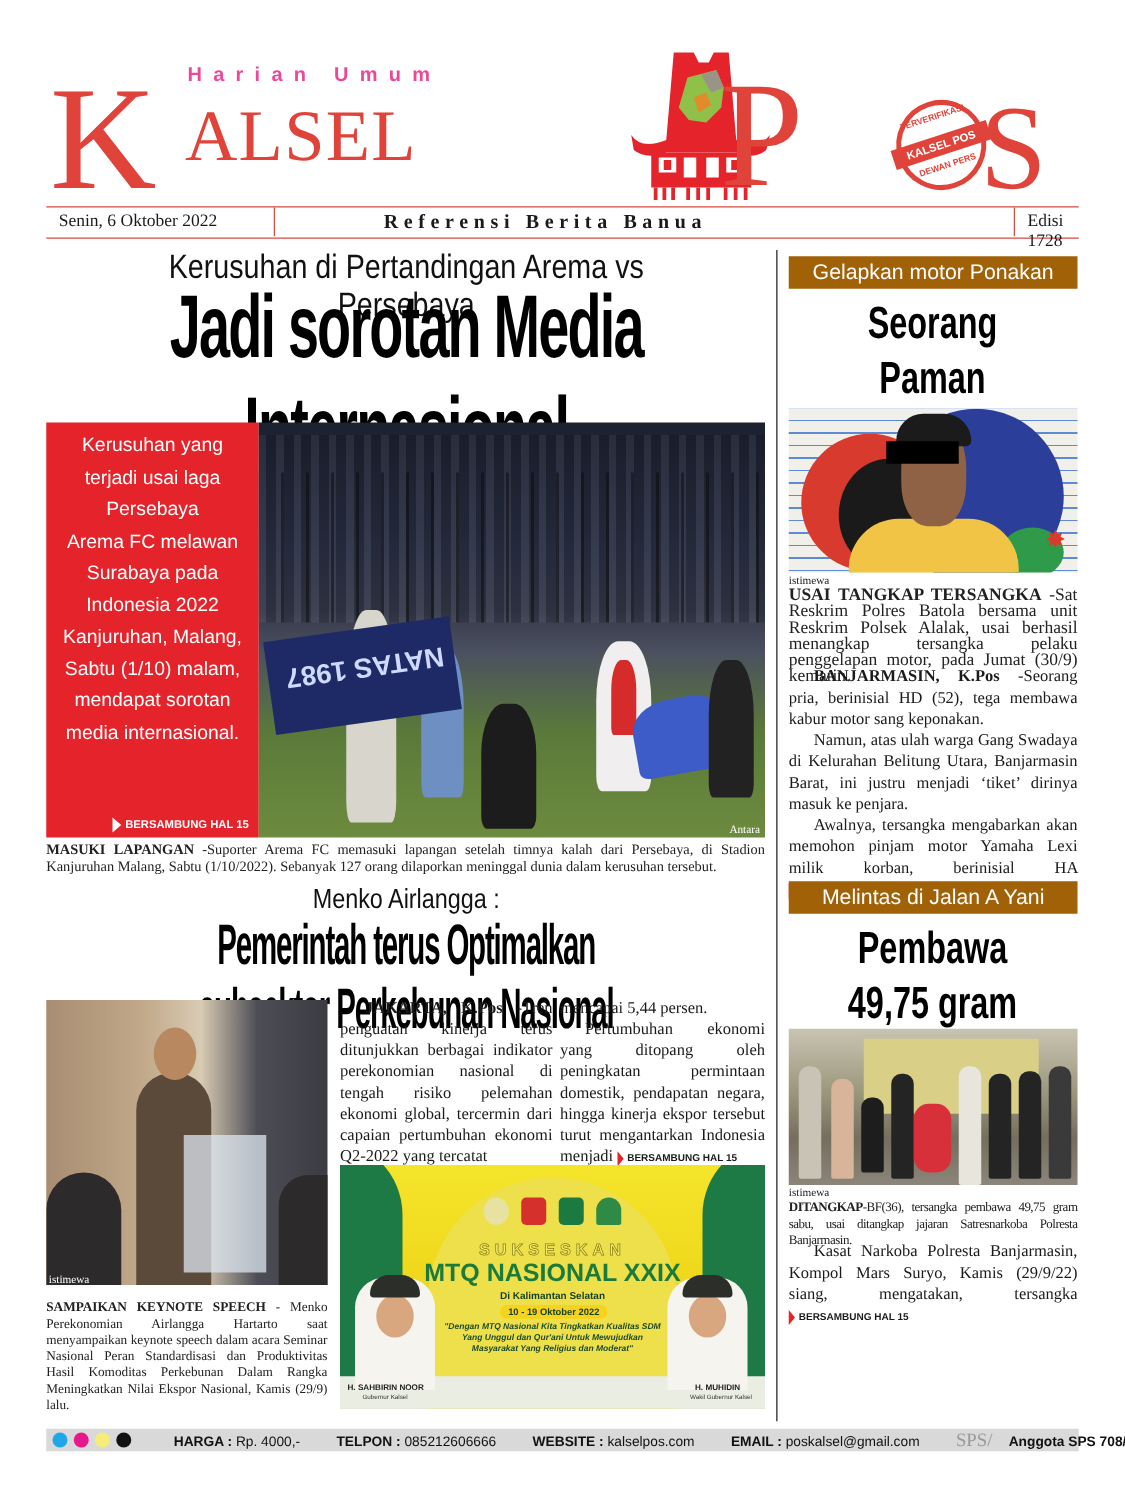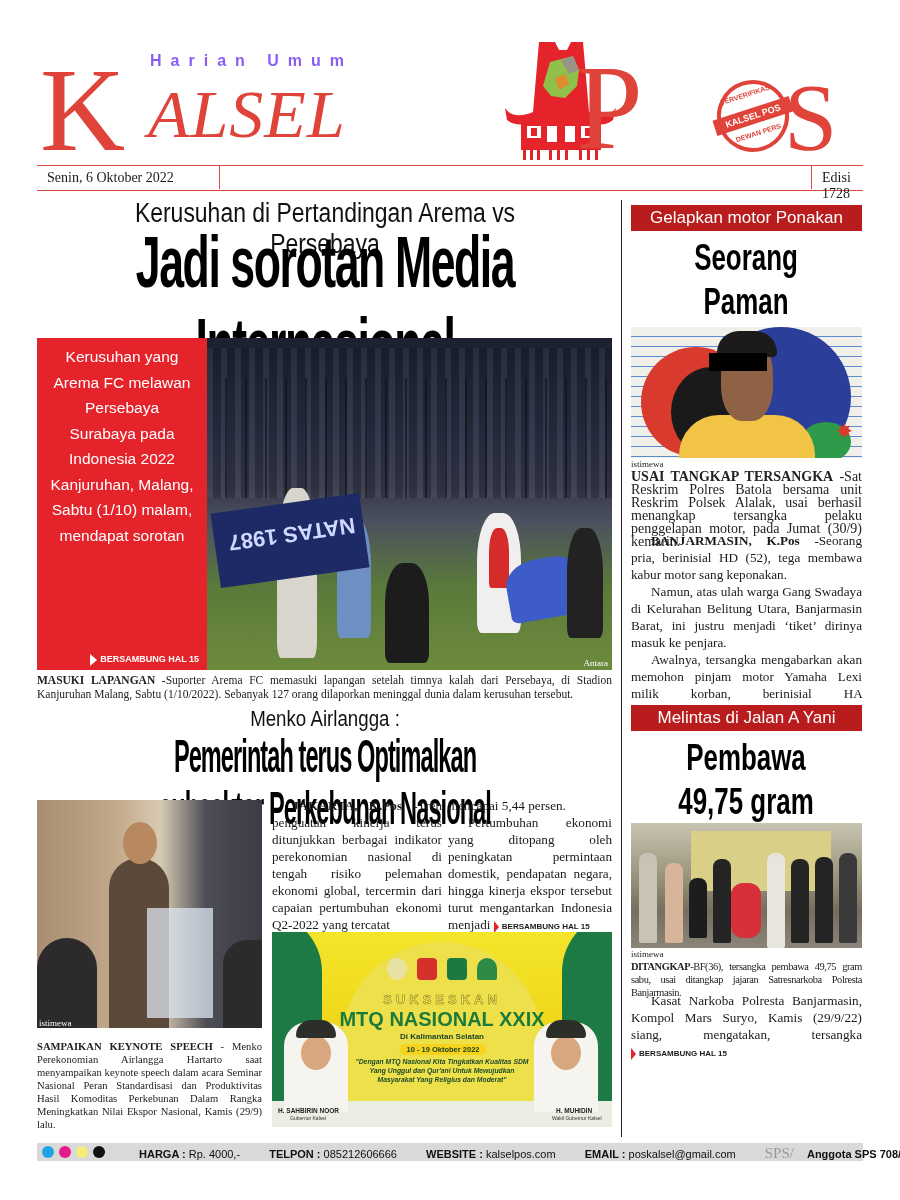--- a/index.html
+++ b/index.html
@@ -2,24 +2,24 @@
 <html><head>
 <meta charset="utf-8">
 <style>
   * { box-sizing: border-box; margin: 0; padding: 0; }
   body { width: 900px; height: 1200px; background: #ffffff; position: relative; overflow: hidden; font-family: "Liberation Serif", serif; color: #1a1a1a; }
   .abs { position: absolute; }
 
   
   .mast-big { color: #e0433a; font-family: "Liberation Serif", serif; line-height: 1; }
   .m-K { left: 40px; top: 52px; font-size: 118px; }
-  .m-ALSEL { left: 148px; top: 80px; font-size: 68px; letter-spacing: 1px; font-style: italic; }
+  .m-ALSEL { left: 148px; top: 80px; font-size: 58px; letter-spacing: 1px; }
   .m-P { left: 576px; top: 48px; font-size: 120px; }
   .m-S { left: 784px; top: 70px; font-size: 96px; }
-  .harian { left: 150px; top: 52px; font-family: "Liberation Sans", sans-serif; font-weight: bold; font-size: 16px; letter-spacing: 9px; color: #8b5cf6; }
+  .harian { left: 150px; top: 52px; font-family: "Liberation Sans", sans-serif; font-weight: bold; font-size: 16px; letter-spacing: 9px; color: #ec4899; }
   .stamp { left: 717px; top: 80px; width: 72px; height: 72px; border: 4px solid #e0433a; border-radius: 50%; transform: rotate(-18deg); }
   .stamp-band { position: absolute; left: -8px; top: 24px; width: 80px; height: 16px; background: #e0433a; color: #fff; font-family: "Liberation Sans", sans-serif; font-size: 9px; font-weight: bold; text-align: center; line-height: 16px; }
   .stamp-top { position: absolute; top: 6px; width: 100%; text-align: center; font-size: 7px; font-family: "Liberation Sans", sans-serif; font-weight: bold; color: #e0433a; }
   .stamp-bot { position: absolute; top: 46px; width: 100%; text-align: center; font-size: 7px; font-family: "Liberation Sans", sans-serif; font-weight: bold; color: #e0433a; }
 
   .datebar { left: 37px; top: 165px; width: 826px; height: 26px; border-top: 1.5px solid #d84a42; border-bottom: 1.5px solid #d84a42; }
   .datebar .date { position: absolute; left: 10px; top: 4px; font-size: 14px; }
   .datebar .sep1 { position: absolute; left: 182px; top: 0; height: 23px; border-left: 1.5px solid #d84a42; }
   .datebar .tagline { position: absolute; left: 270px; top: 3px; font-size: 16px; font-weight: bold; letter-spacing: 4.5px; }
   .datebar .sep2 { position: absolute; left: 774px; top: 0; height: 23px; border-left: 1.5px solid #d84a42; }
@@ -78,21 +78,21 @@
   .ad .t4 { position: absolute; left: 128px; top: 112px; width: 86px; height: 11px; background: #f6d31d; border-radius: 6px; text-align: center; font-family: "Liberation Sans", sans-serif; font-weight: bold; font-size: 7.5px; color: #153f22; line-height: 11px; }
   .ad .t5 { position: absolute; left: 80px; top: 125px; width: 180px; text-align: center; font-family: "Liberation Sans", sans-serif; font-weight: bold; font-style: italic; font-size: 6.8px; line-height: 9px; color: #1c4a2a; }
   .ad .person { position: absolute; width: 64px; height: 90px; top: 90px; background: #f5f4ef; border-radius: 24px 24px 0 0; }
   .ad .cap { position: absolute; width: 40px; height: 18px; top: 88px; background: #2c2f29; border-radius: 20px 20px 4px 4px; }
   .ad .face { position: absolute; width: 30px; height: 34px; top: 104px; background: #d9a77f; border-radius: 50%; }
   .ad .nm { position: absolute; top: 175px; font-family: "Liberation Sans", sans-serif; font-weight: bold; font-size: 6.5px; color: #222; }
   .ad .rl { position: absolute; top: 183px; font-family: "Liberation Sans", sans-serif; font-size: 5px; color: #333; }
   .ad .ground { position: absolute; left: 0; bottom: 0; width: 100%; height: 26px; background: #e9ede2; }
 
   
-  .tag-blue { background: #b91c1c; color: #fff; font-family: "Liberation Sans", sans-serif; font-size: 17px; text-align: center; line-height: 26px; }
+  .tag-blue { background: #a16207; color: #fff; font-family: "Liberation Sans", sans-serif; font-size: 17px; text-align: center; line-height: 26px; }
   .r-tag1 { left: 631px; top: 205px; width: 231px; height: 26px; }
   .r-head1 { left: 622px; top: 236px; width: 248px; font-size: 36px; line-height: 44px; transform: scaleX(0.72); }
   .photo-suspect { left: 631px; top: 327px; width: 231px; height: 131px; background: repeating-linear-gradient(180deg, #f1efe9 0 9px, #5c8ad4 9px 10px); overflow: hidden; }
   .ps-red { position: absolute; left: 10px; top: 20px; width: 110px; height: 110px; border-radius: 50%; background: #d83b2d; }
   .ps-blue { position: absolute; left: 80px; top: 0px; width: 140px; height: 140px; border-radius: 50%; background: #2b3f9a; }
   .ps-black { position: absolute; left: 40px; top: 40px; width: 80px; height: 90px; border-radius: 50%; background: #1a1a1a; }
   .ps-green { position: absolute; left: 170px; top: 95px; width: 50px; height: 40px; border-radius: 50%; background: #2f9b4a; }
   .ps-body { position: absolute; left: 48px; top: 88px; width: 136px; height: 60px; background: #f1c446; border-radius: 40px 40px 0 0; }
   .ps-head { position: absolute; left: 90px; top: 8px; width: 52px; height: 86px; background: #8f6246; border-radius: 46% 46% 40% 40%; }
   .ps-hair { position: absolute; left: 86px; top: 4px; width: 60px; height: 26px; background: #1b1b1b; border-radius: 30px 30px 6px 6px; }
@@ -160,38 +160,41 @@
 <div class="abs stamp">
   <div class="stamp-top">TERVERIFIKASI</div>
   <div class="stamp-band">KALSEL POS</div>
   <div class="stamp-bot">DEWAN PERS</div>
 </div>
 <div class="abs mast-big m-S">S</div>
 
 <div class="abs datebar">
   <span class="date">Senin, 6 Oktober 2022</span>
   <span class="sep1"></span>
+  <span class="tagline">Referensi Berita Banua</span>
   <span class="sep2"></span>
   <span class="edisi">Edisi 1728</span>
 </div>
 
 <div class="vline" style="left:621px; top:200px; height:937px;"></div>
 
 <div class="abs kicker lead-kicker">Kerusuhan di Pertandingan Arema vs Persebaya</div>
 <div class="abs headline lead-head">Jadi sorotan Media Internasional</div>
 
 <div class="abs redbox">
   <div>Kerusuhan yang</div>
+  <div>terjadi usai laga</div>
+  <div>Persebaya</div>
   <div>Arema FC melawan</div>
-  <div>Persebaya</div>
   <div>Surabaya pada</div>
   <div>Indonesia 2022</div>
   <div>Kanjuruhan, Malang,</div>
   <div>Sabtu (1/10) malam,</div>
   <div>mendapat sorotan</div>
+  <div>media internasional.</div>
   <div class="cont"><span class="tri-w"></span><span>BERSAMBUNG HAL 15</span></div>
 </div>
 
 <div class="abs photo-lead">
   <div class="crowd-rows"></div>
   <div class="fence"></div>
   <div class="fig" style="left:70px; top:150px; width:40px; height:170px; background:#d8d6cc;"></div>
   <div class="fig" style="left:270px; top:175px; width:44px; height:120px; background:#f0eeee;"></div>
   <div class="fig" style="left:282px; top:190px; width:20px; height:60px; background:#d62b2b;"></div>
   <div class="fig" style="left:178px; top:225px; width:44px; height:100px; background:#1c1c1c;"></div>

